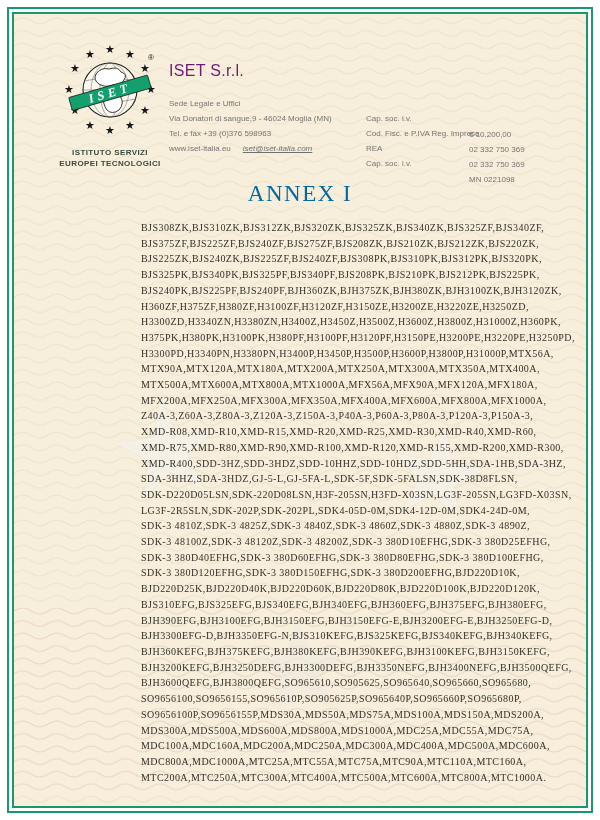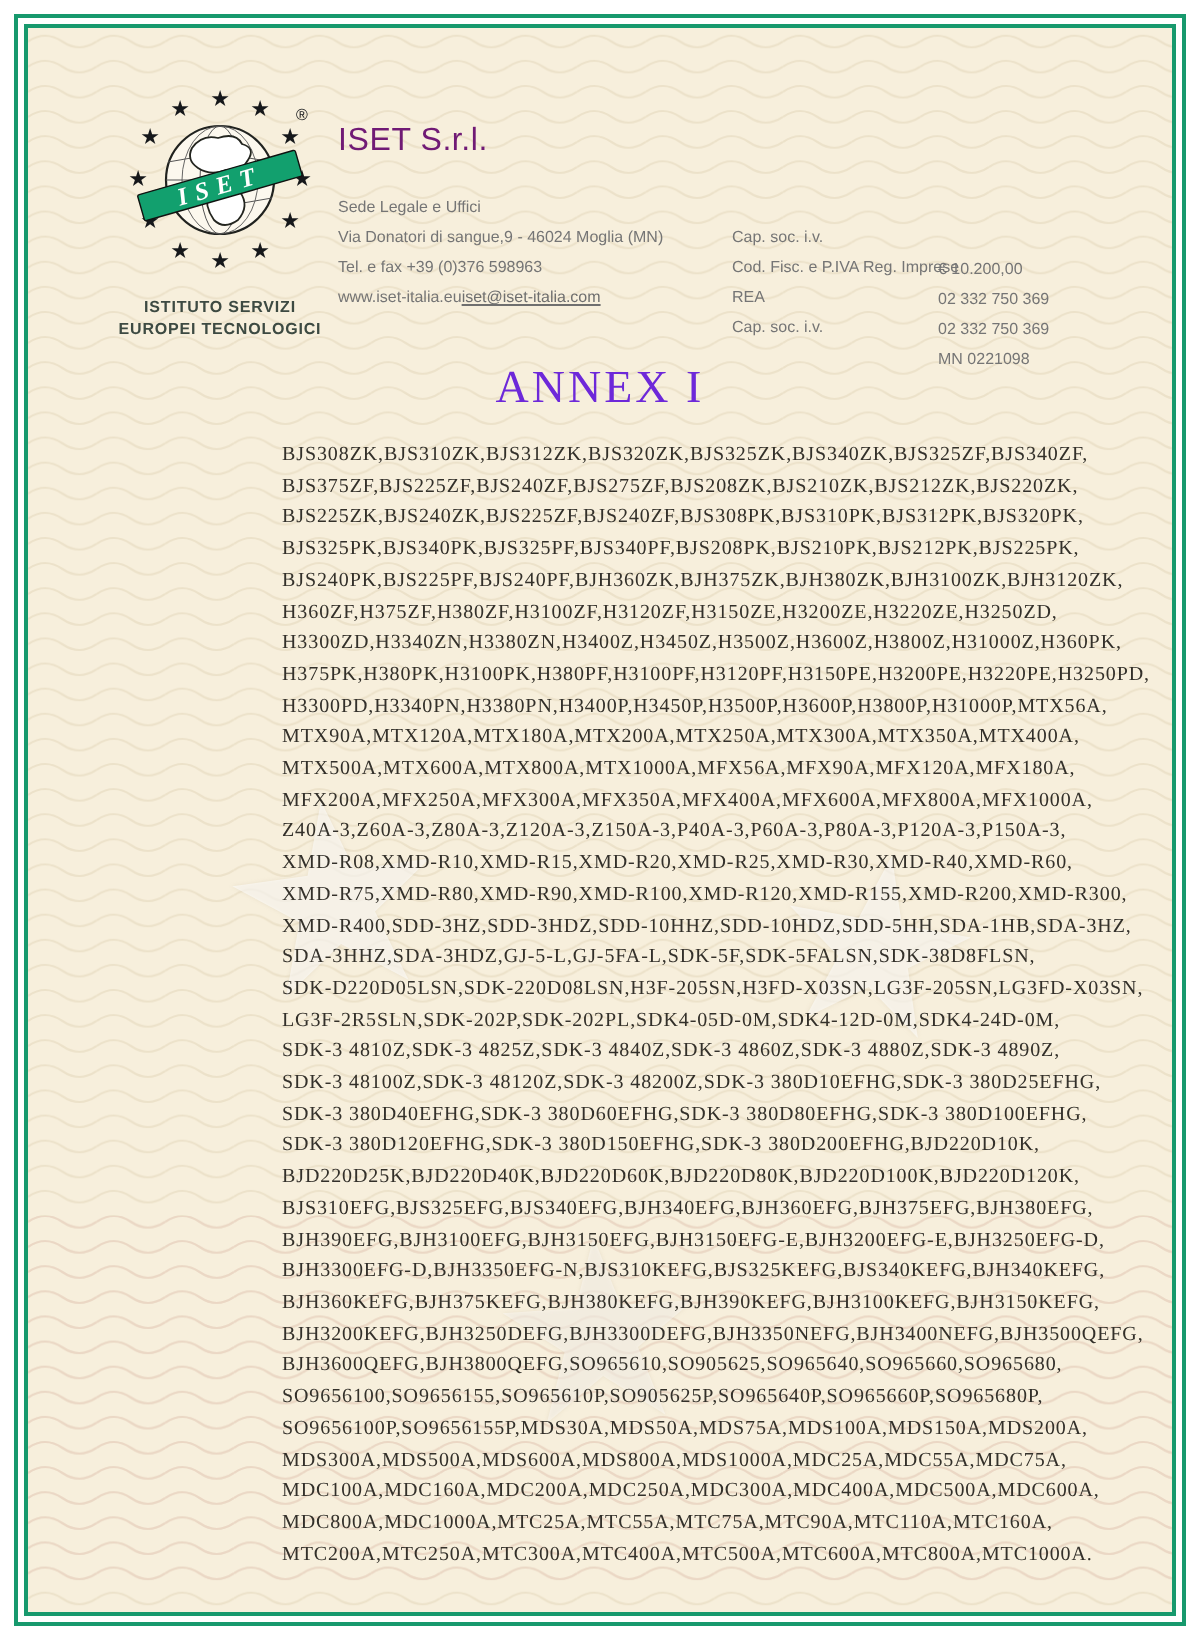--- a/index.html
+++ b/index.html
@@ -28,29 +28,29 @@
   .logo-caption{
     margin-top:2px;font-size:8px;font-weight:bold;letter-spacing:0.4px;
     color:#3d4a42;line-height:1.35;
   }
   .company-name{
     position:absolute;left:155px;top:48px;font-size:16px;color:#701a75;
     letter-spacing:0.3px;
   }
   .addr{position:absolute;left:155px;top:82px;font-size:8px;color:#757575;line-height:15px;}
   .addr .row{height:15px;white-space:nowrap;}
-  .addr .email{text-decoration:underline;margin-left:0;color:#6f6f6f;}
+  .addr .email{text-decoration:underline;margin-left:12px;color:#6f6f6f;font-style:italic;}
   .registry{position:absolute;left:352px;top:80px;font-size:8px;color:#757575;}
   .reg-row{display:flex;height:15px;align-items:flex-start;white-space:nowrap;}
   .reg-row .lbl{width:103px;margin-top:20px;}
   .reg-row .val{width:110px;margin-top:36px;}
   
   .annex-title{
     position:absolute;left:0;top:167px;width:100%;text-align:center;
-    font-family:"Liberation Serif",serif;font-size:23px;color:#6d28d9;
+    font-family:"Liberation Serif",serif;font-size:23px;color:#0369a1;
     letter-spacing:1.5px;
   }
   .annex-body{
     position:absolute;left:127px;top:206px;width:412px;
     font-family:"Liberation Serif",serif;font-size:10px;color:#33302a;
     letter-spacing:0.45px;line-height:15.7px;
   }
   .annex-line{white-space:nowrap;}
 </style>
 </head>

